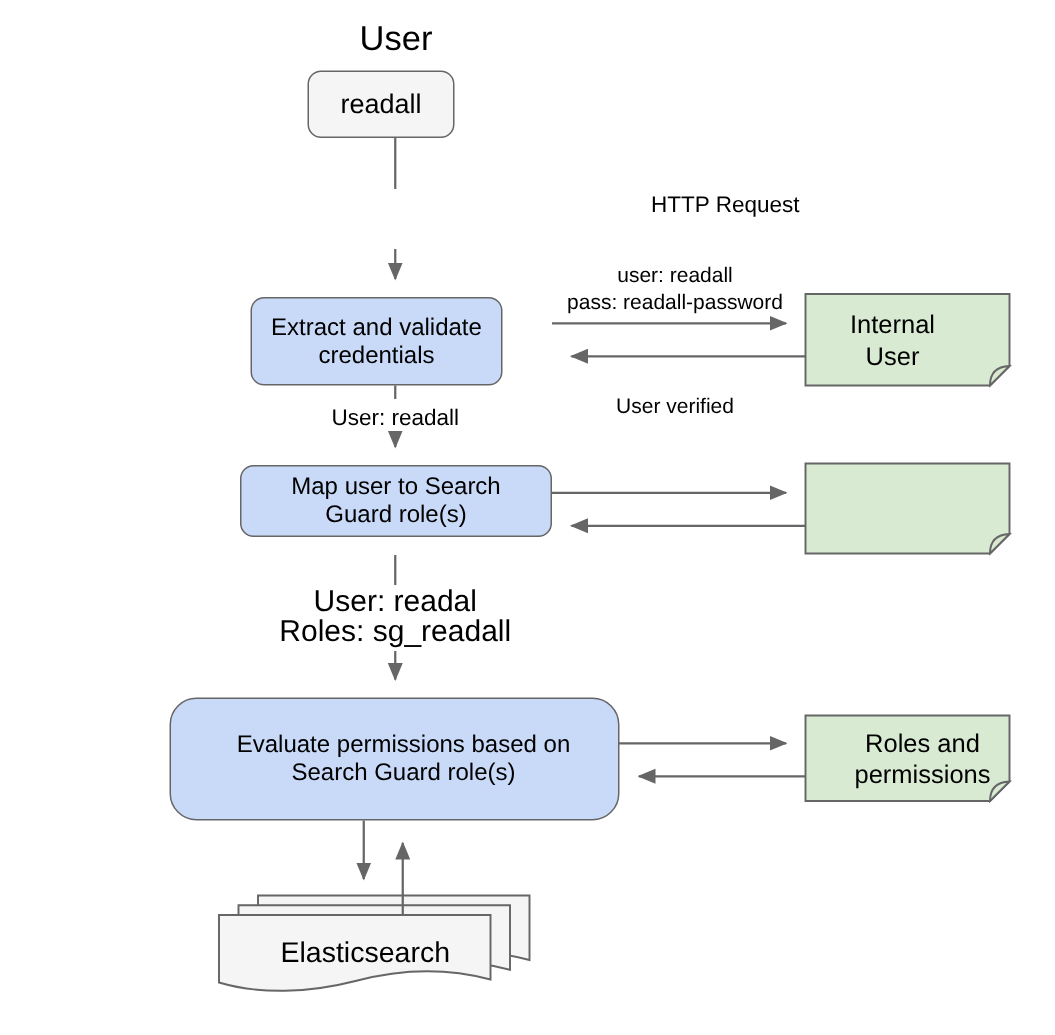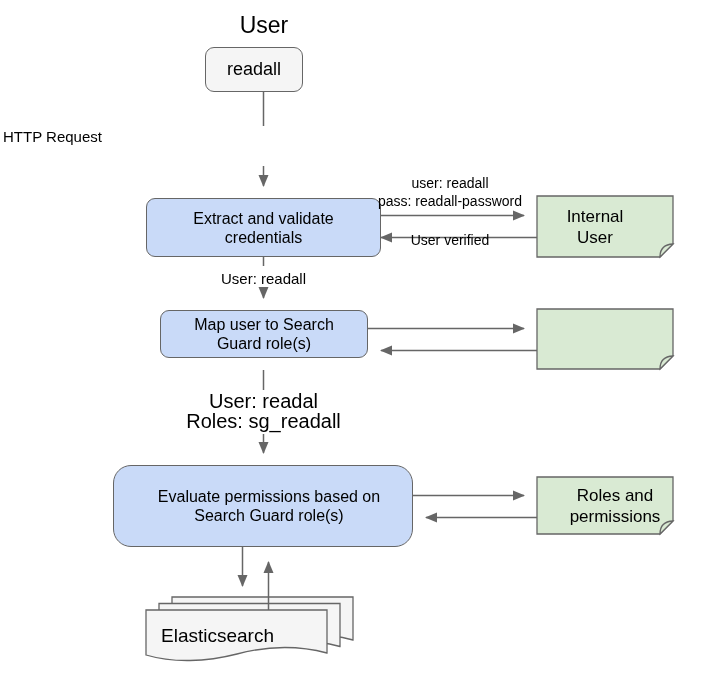--- a/index.html
+++ b/index.html
@@ -26,45 +26,45 @@
 
   .diagram-title { left: 205px; top: 12px; width: 118px; font-size: 23px; text-align: center; }
 
   .actor-box {
     left: 205px; top: 47px; width: 98px; height: 45px;
     background: var(--actor-fill, #f5f5f5);
     border: 1px solid var(--shape-border, #666666);
     border-radius: 9px; font-size: 18px;
   }
 
-  .annot { left: 3px; top: 127px; width: 530px; text-align: left; }
+  .annot { left: 3px; top: 127px; width: 530px; text-align: right; }
   .annot-line1 { font-size: 15px; line-height: 19px; }
   .annot-line2 { font-size: 14px; line-height: 17px; }
 
   .process-box {
     background: var(--process-fill, #c9daf8);
     border: 1px solid var(--shape-border, #666666);
     border-radius: 9px; font-size: 16px; line-height: 19px;
   }
-  .process-extract  { left: 146px; top: 198px; width: 235px; height: 59px; }
+  .process-extract  { left: 167px; top: 198px; width: 168px; height: 59px; }
   .process-map      { left: 160px; top: 310px; width: 208px; height: 48px; }
   .process-evaluate { left: 113px; top: 465px; width: 300px; height: 82px; border-radius: 18px; padding-left: 12px; }
 
   .note-label { font-size: 17px; line-height: 21px; }
   .note-internal    { left: 537px; top: 196px; width: 116px; height: 61px; }
   .note-mapping     { left: 537px; top: 309px; width: 136px; height: 60px; }
   .note-permissions { left: 537px; top: 477px; width: 156px; height: 57px; }
 
   .edge-label { text-align: center; }
   .lbl-credentials  { left: 368px; top: 175px; width: 164px; font-size: 14px; line-height: 17.5px; }
-  .lbl-verified     { left: 390px; top: 232px; width: 120px; font-size: 14px; }
+  .lbl-verified     { left: 390px; top: 262px; width: 120px; font-size: 14px; }
   .lbl-user-readall { left: 203px; top: 270px; width: 121px; font-size: 15px; }
   .lbl-user-roles   { left: 183px; top: 391px; width: 161px; font-size: 20px; line-height: 20px; }
 
-  .es-label { left: 161px; top: 625px; width: 165px; font-size: 19px; }
+  .es-label { left: 161px; top: 625px; width: 165px; font-size: 19px; text-align: center; }
 </style>
 </head>
 <body>
 
 <div class="canvas">
 
   <svg class="layer" width="703" height="690" viewBox="0 0 703 690">
     <defs>
       <marker id="arrow" viewBox="0 0 12 12" refX="11" refY="6" markerUnits="userSpaceOnUse" markerWidth="12" markerHeight="12" orient="auto">
         <path class="arrowhead" d="M0,1 L12,6 L0,11 Z"></path>

